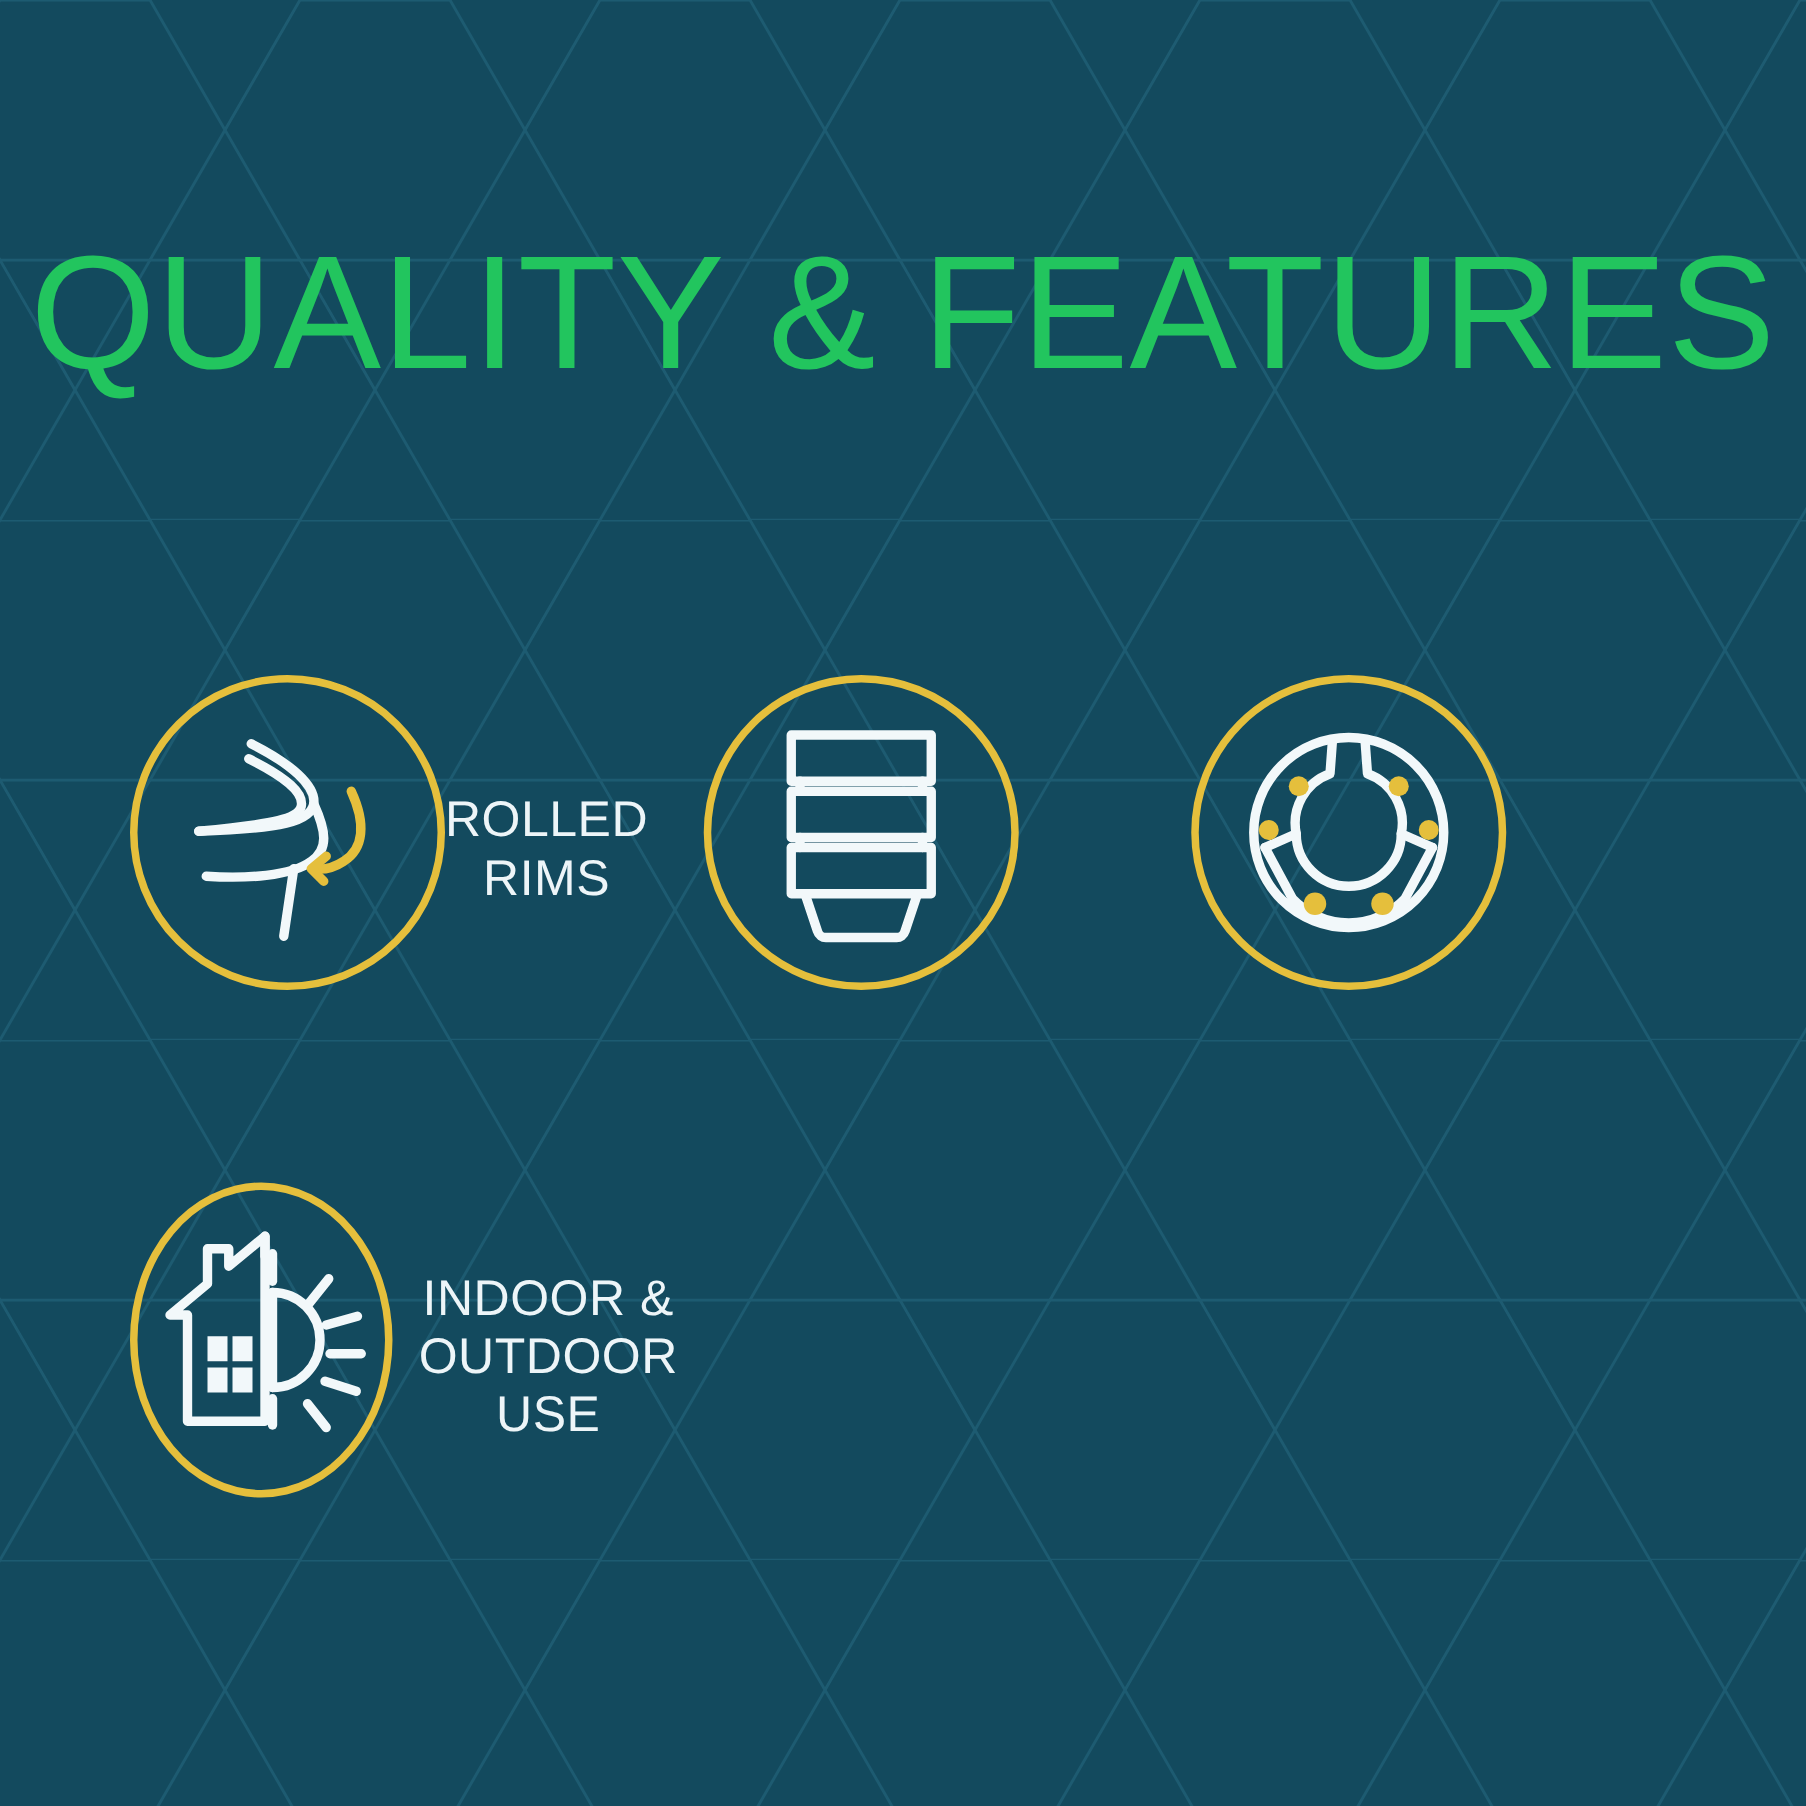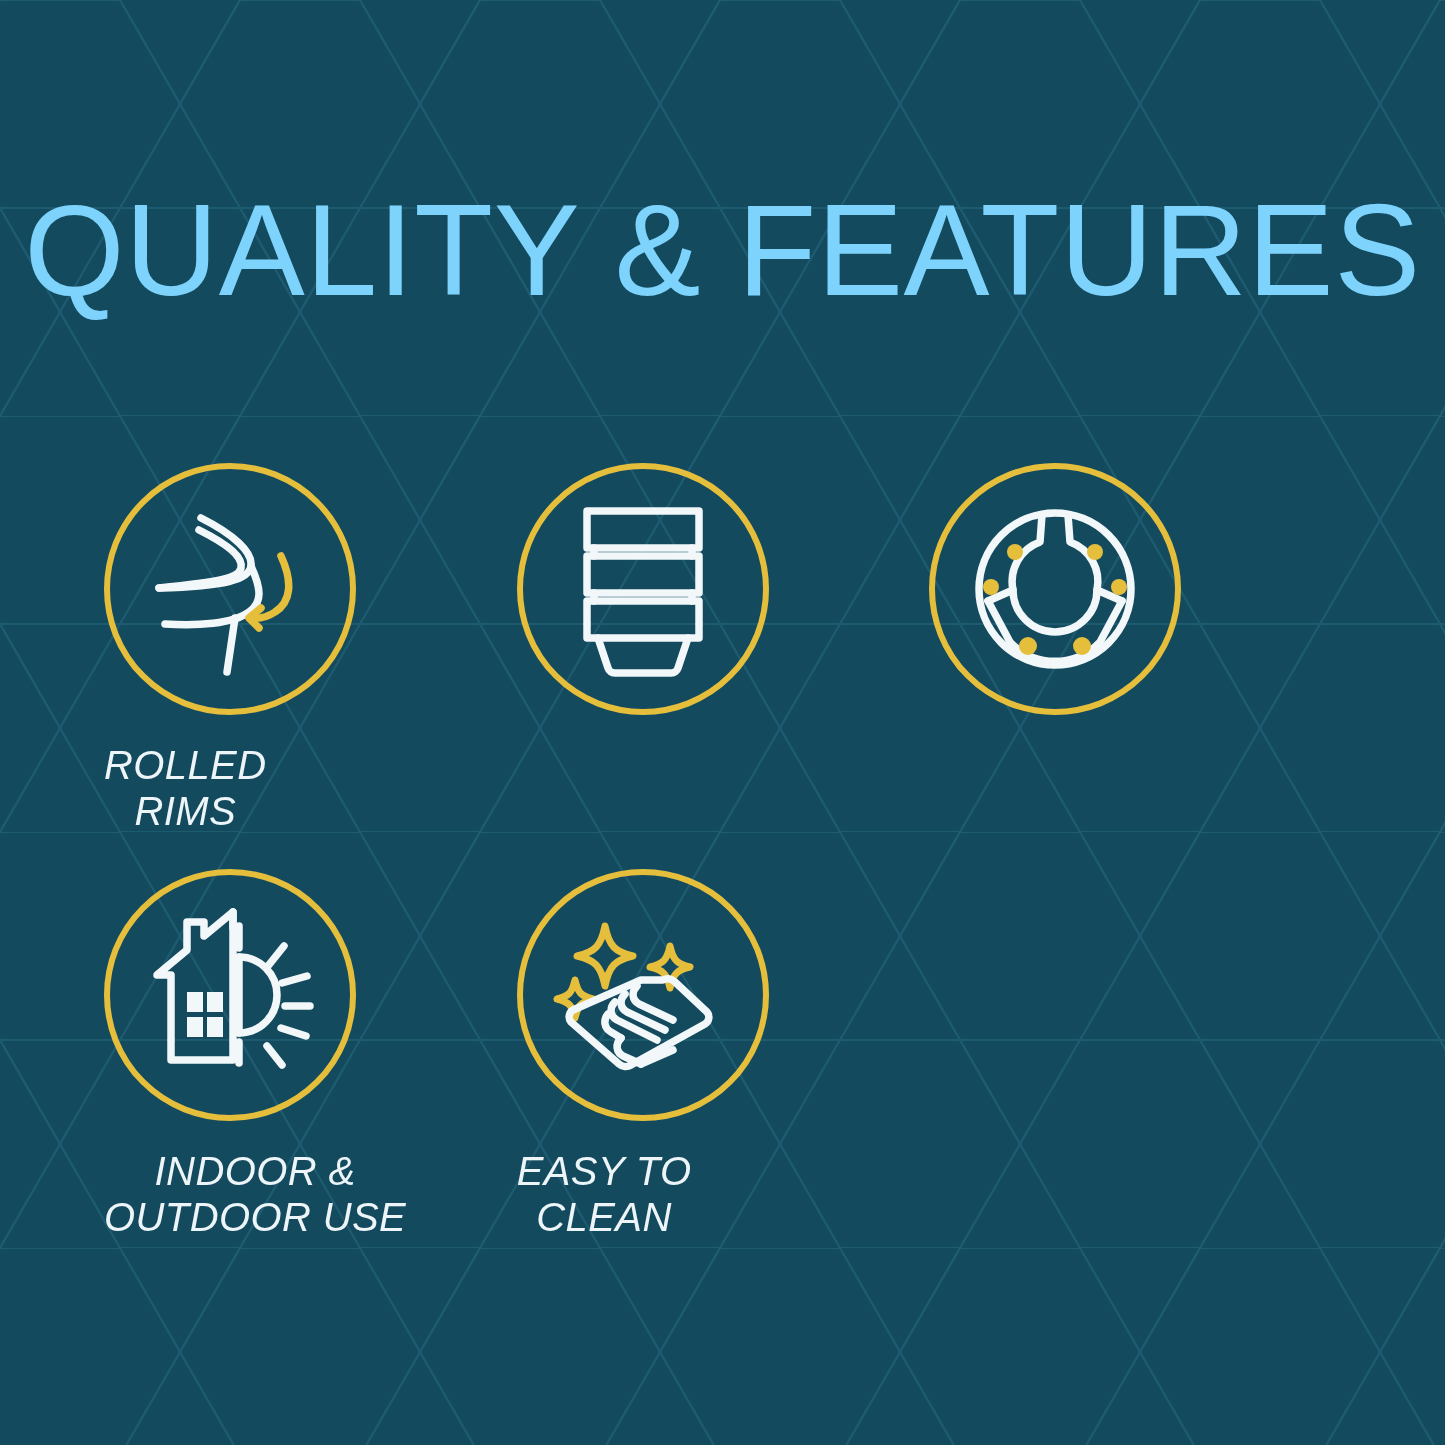--- a/index.html
+++ b/index.html
@@ -28,41 +28,40 @@
     top: 186px;
     left: 0;
     width: 1445px;
     text-align: center;
     z-index: 2;
     font-family: "Liberation Sans", sans-serif;
     font-size: 129px;
     line-height: 1;
     font-weight: 300;
     letter-spacing: 0.6px;
-    color: #7dd3fc;
+    color: #22c55e;
     white-space: nowrap;
   }
   
   #features {
     position: absolute;
     top: 463px;
     left: 104px;
     width: 1238px;
     z-index: 2;
     display: grid;
     grid-template-columns: repeat(3, 1fr);
     grid-template-rows: repeat(2, 406px);
     column-gap: 0px;
     row-gap: 0px;
   }
   .feature {
     display: flex;
-    flex-direction: column;
-    align-items: flex-start;
-    font-style: italic;
+    flex-direction: row;
+    align-items: center;
   }
   .icon-ring {
     width: 252px;
     height: 252px;
     border-radius: 50%;
     border: 6px solid #e5bf3c;
     box-sizing: border-box;
     display: flex;
     align-items: center;
     justify-content: center;
@@ -210,42 +209,15 @@
             <path d="M150 106 L175 106"></path>
             <path d="M146 128 L171 136"></path>
             <path d="M132 146 L147 165"></path>
           </g>
         </svg>
       </div>
       <div class="feature-label">INDOOR &amp;
 OUTDOOR USE</div>
     </div>
 
-    <div class="feature">
-      <div class="icon-ring">
-        <svg width="195" height="195" viewBox="0 0 195 195">
-
-          <g fill="none" stroke="#e5bf3c" stroke-width="7" stroke-linejoin="round">
-            <path d="M60 28 C 64 48, 70 54, 88 58 C 70 62, 64 68, 60 88 C 56 68, 50 62, 32 58 C 50 54, 56 48, 60 28 Z"></path>
-            <path d="M125 48 C 128 62, 132 66, 145 69 C 132 72, 128 76, 125 90 C 122 76, 118 72, 105 69 C 118 66, 122 62, 125 48 Z"></path>
-            <path d="M30 82 C 33 95, 36 98, 48 101 C 36 104, 33 107, 30 120 C 27 107, 24 104, 12 101 C 24 98, 27 95, 30 82 Z"></path>
-          </g>
-
-          <g fill="none" stroke="#f2f8fa" stroke-width="7.5" stroke-linecap="round" stroke-linejoin="round">
-            <path d="M96 82 L28 112 A 8 8 0 0 0 26 124 L74 166 A 10 10 0 0 0 86 167 L160 126 A 8 8 0 0 0 162 114 L130 84 A 10 10 0 0 0 118 82 Z"></path>
-          </g>
-
-          <g fill="none" stroke="#f2f8fa" stroke-width="7.5" stroke-linecap="round" stroke-linejoin="round">
-            <path d="M63 116 C 58 122, 59 130, 66 134 L76 140"></path>
-            <path d="M70 104 C 64 110, 65 118, 72 122 L112 142"></path>
-            <path d="M80 96 C 74 102, 75 110, 82 114 L120 132"></path>
-            <path d="M92 88 C 86 94, 87 102, 94 106 L128 122"></path>
-            <path d="M76 140 C 70 146, 71 154, 78 158 L96 166"></path>
-            <path d="M96 166 L128 152"></path>
-          </g>
-        </svg>
-      </div>
-      <div class="feature-label">EASY TO
-CLEAN</div>
-    </div>
 
   </div>
 </div>
 
 </body></html>

